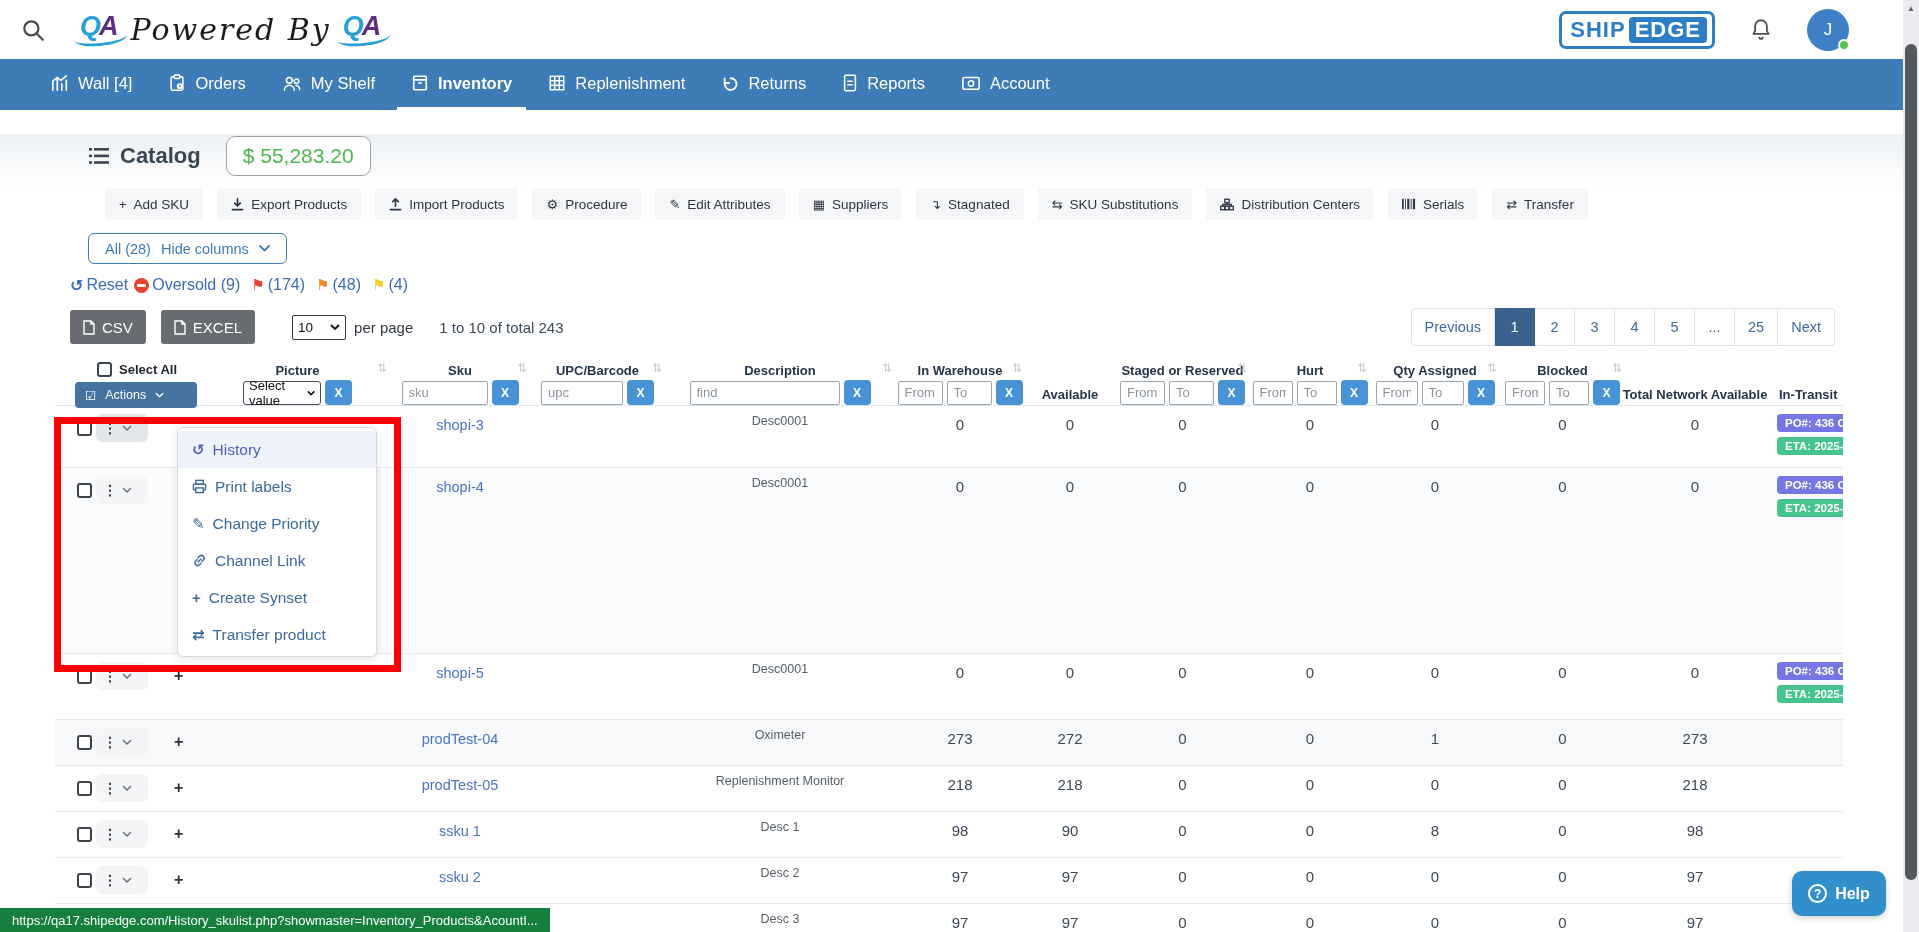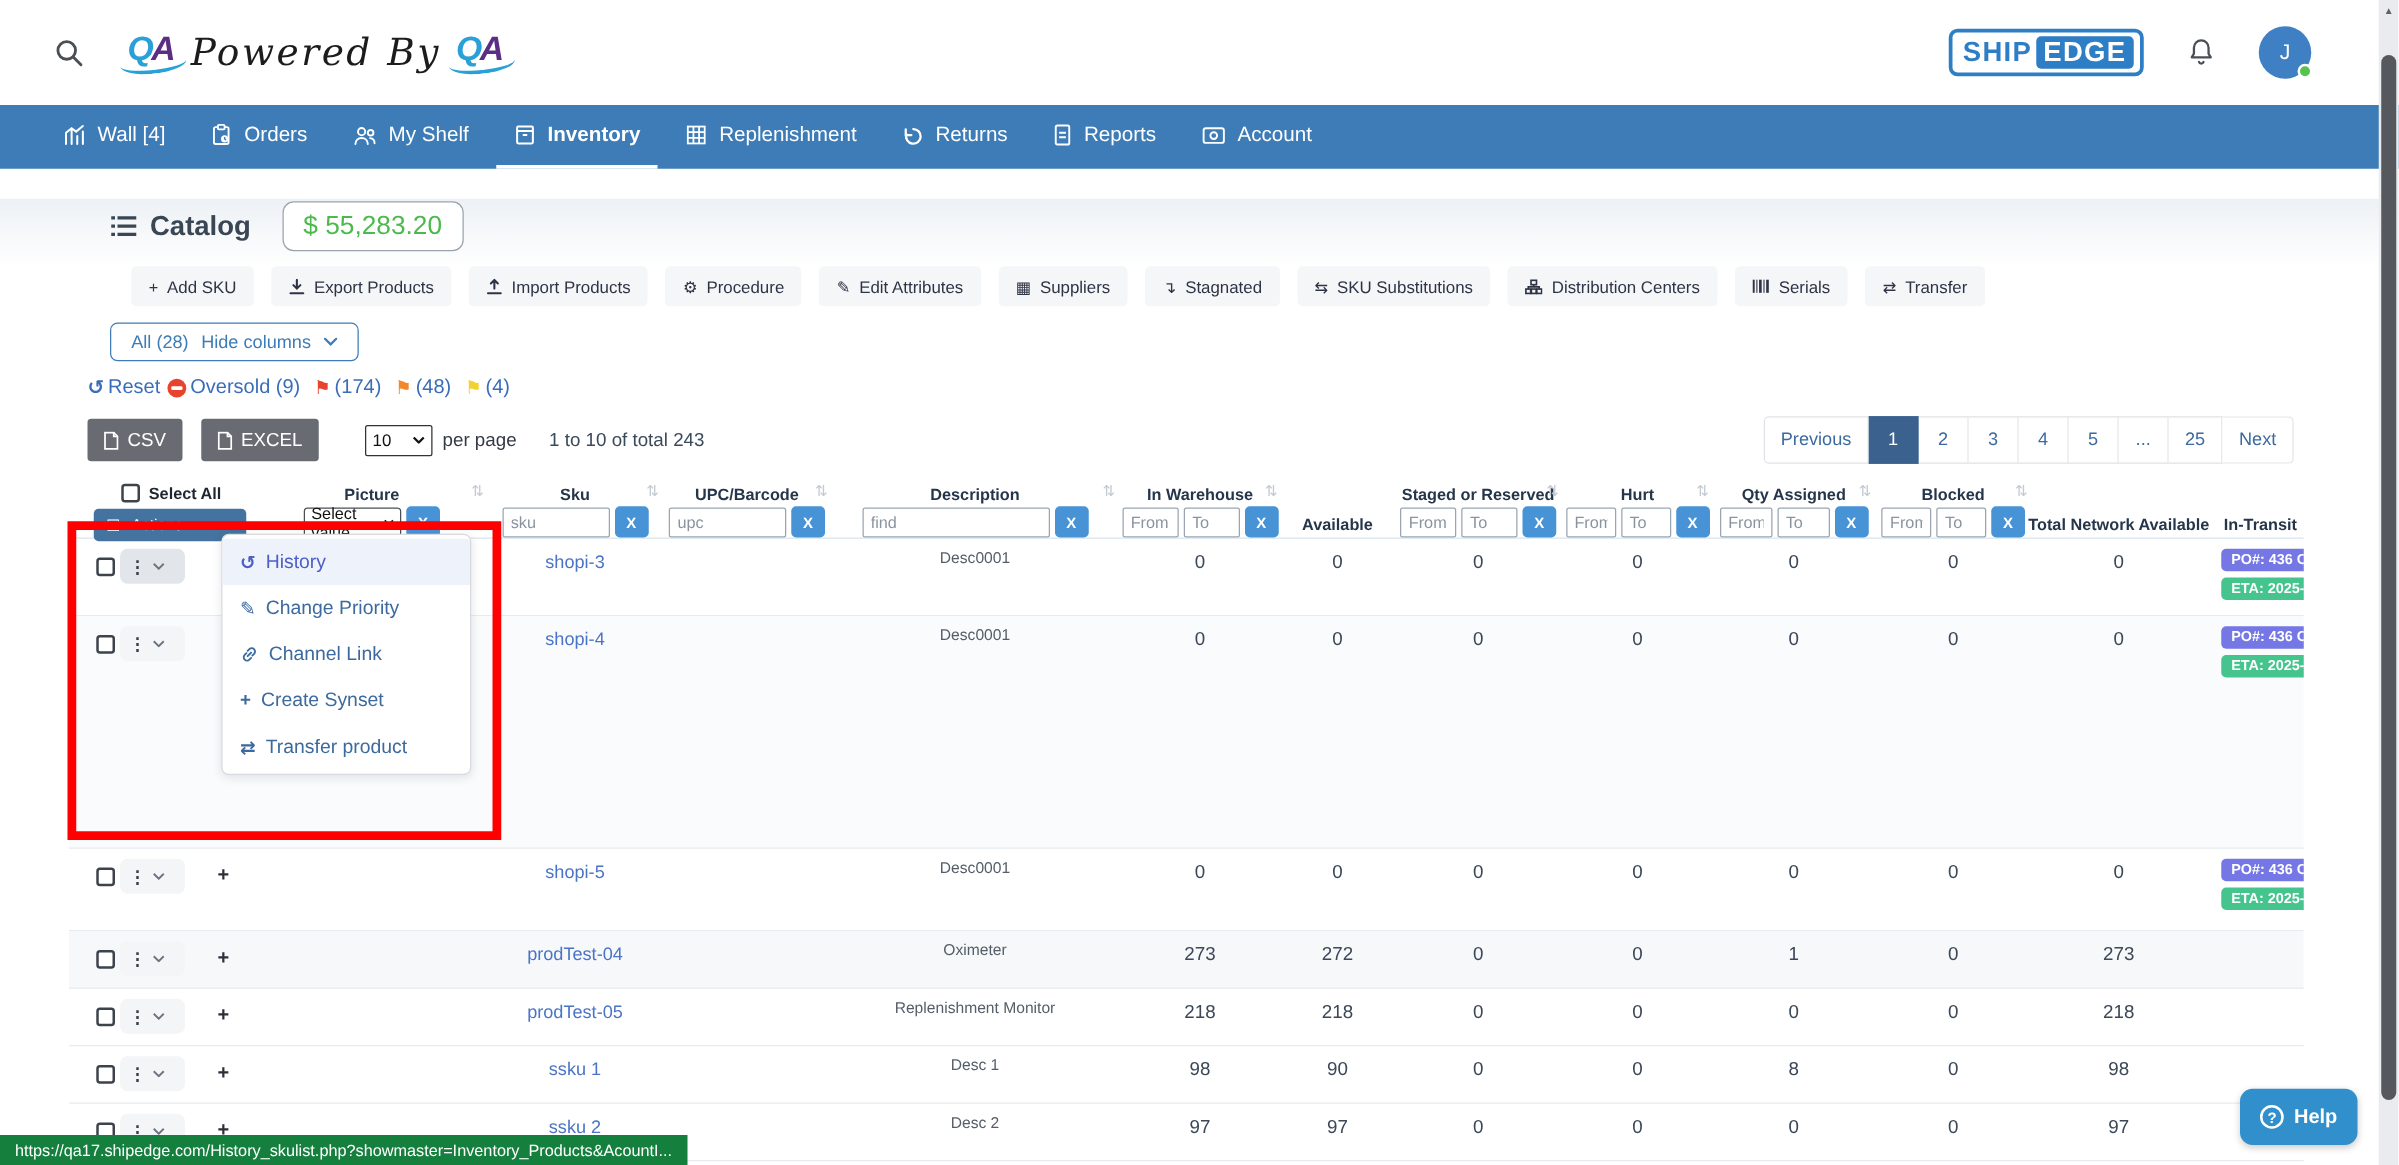--- a/index.html
+++ b/index.html
@@ -1,21 +1,21 @@
 <!DOCTYPE html>
 <html><head>
 <meta charset="utf-8">
 <style>
   * { margin:0; padding:0; box-sizing:border-box; }
   html,body { width:1919px; height:932px; overflow:hidden; background:#fff;
     font-family:"Liberation Sans","DejaVu Sans",sans-serif; }
   .page { position:relative; width:1919px; height:932px; overflow:hidden; background:#fff; }
 
   
-  .topbar { height:84px; display:flex; align-items:center; padding:0 70px 0 42px; background:#fff; }
+  .topbar { height:59px; display:flex; align-items:center; padding:0 70px 0 20px; background:#fff; }
   .search-btn { width:30px; height:30px; border:none; background:none; cursor:pointer; }
   .brand { display:flex; align-items:center; margin-left:28px; gap:10px; }
   .qa { position:relative; font-weight:bold; font-style:italic; font-size:27px; letter-spacing:-2px; padding:0 4px 6px 2px; }
   .qa .q { color:#2aa0d8; }
   .qa .a { color:#5c2d84; }
   .qa::after { content:""; position:absolute; left:-4px; right:-6px; bottom:2px; height:14px;
     border-bottom:3px solid #2aa0d8; border-radius:50%; transform:rotate(-6deg); }
   .script { font-family:"DejaVu Serif",serif; font-style:italic; font-size:30px; color:#1c1c1c; letter-spacing:2px; }
   .top-right { margin-left:auto; display:flex; align-items:center; gap:34px; }
   .shipedge { display:flex; align-items:center; border:3px solid #2e7ec6; border-radius:7px; padding:3px 5px; background:#fff; }
@@ -454,21 +454,21 @@
           <span class="sort">⇅</span>
           <div class="th-filter">
             <input class="f-text" style="width: 86px;" placeholder="sku">
             <button class="f-clear">X</button>
           </div>
         </div>
         <div class="th">
           <div class="th-label">UPC/Barcode</div>
           <span class="sort">⇅</span>
           <div class="th-filter">
-            <input class="f-text" style="width: 94px;" placeholder="upc">
+            <input class="f-text" style="width: 82px;" placeholder="upc">
             <button class="f-clear">X</button>
           </div>
         </div>
         <div class="th">
           <div class="th-label">Description</div>
           <span class="sort">⇅</span>
           <div class="th-filter">
             <input class="f-text" style="width: 150px;" placeholder="find">
             <button class="f-clear">X</button>
           </div>
@@ -744,20 +744,30 @@
 
     </div>
   </main>
 
   <div class="ctx-menu">
     <div class="mi hl">
         <b class="g">↺</b>
         <span>History</span>
       </div>
     <div class="mi">
+        <span>
+          <svg width="15" height="15" viewBox="0 0 16 16" fill="none" stroke="#3c6a9e" stroke-width="1.5">
+            <rect x="4" y="1.5" width="8" height="4"></rect>
+            <rect x="1.5" y="5.5" width="13" height="6" rx="1"></rect>
+            <rect x="4" y="9.5" width="8" height="5" fill="#fff"></rect>
+          </svg>
+        </span>
+        <span>Print labels</span>
+      </div>
+    <div class="mi">
         <b class="g">✎</b>
         <span>Change Priority</span>
       </div>
     <div class="mi">
         <span>
           <svg width="15" height="15" viewBox="0 0 16 16" fill="none" stroke="#3c6a9e" stroke-width="1.6" stroke-linecap="round">
             <path d="M6.5 9.5l3-3"></path>
             <path d="M5.5 7L4 8.5a2.8 2.8 0 004 4L9.5 11"></path>
             <path d="M10.5 9L12 7.5a2.8 2.8 0 00-4-4L6.5 5"></path>
           </svg>

